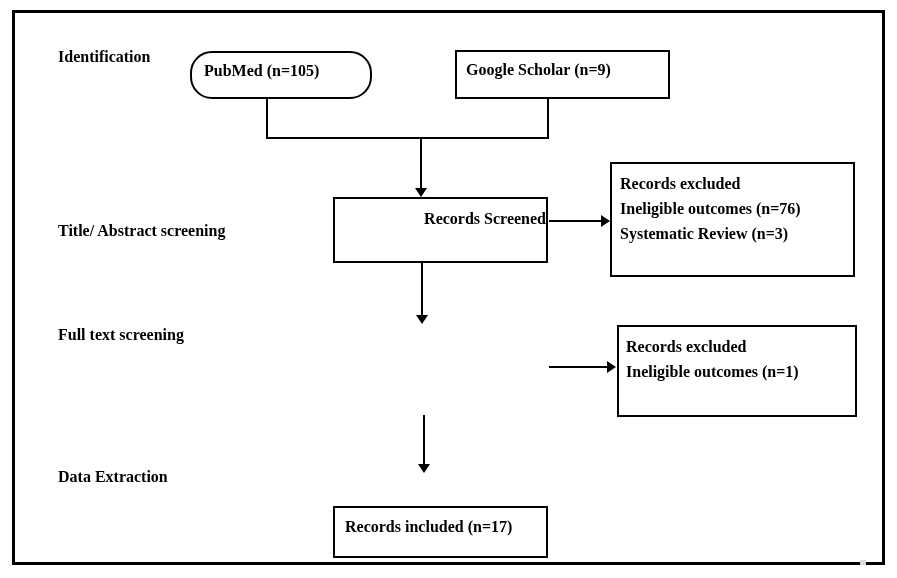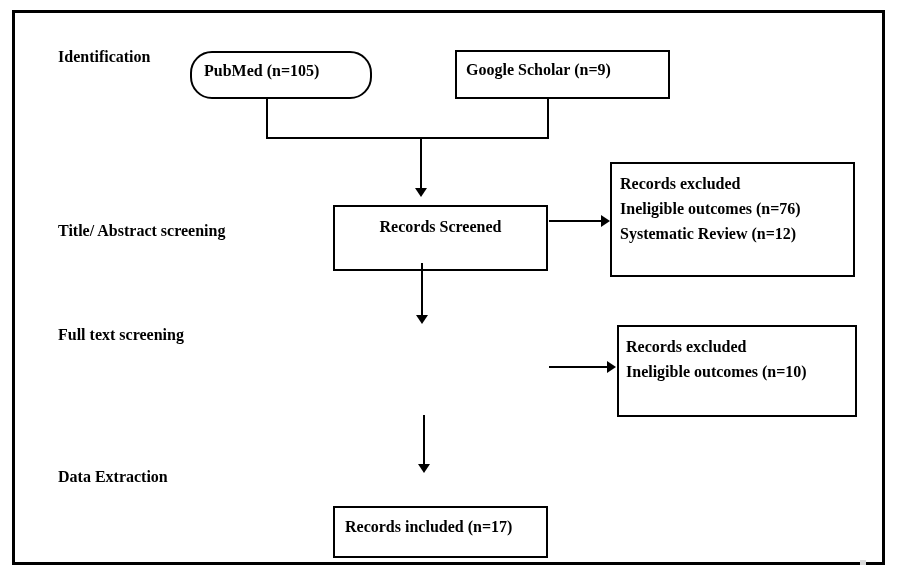--- a/index.html
+++ b/index.html
@@ -33,21 +33,21 @@
   }
   .node {
     position: absolute;
     border: 2px solid #000000;
     box-sizing: border-box;
     background: #ffffff;
     font-size: 16px;
     font-weight: bold;
     line-height: 25px;
   }
-  .node.centered { text-align: center; margin-top: 8px; }
+  .node.centered { text-align: right; }
   .node .line { white-space: nowrap; }
   .edge {
     position: absolute;
     background: #000000;
   }
   .arrowhead-down {
     position: absolute;
     width: 0; height: 0;
     border-left: 6px solid transparent;
     border-right: 6px solid transparent;
@@ -101,27 +101,27 @@
     <div class="line">Google Scholar (n=9)</div>
   </div>
 
   <div class="node centered" id="box-screened">
     <div class="line">Records Screened</div>
   </div>
 
   <div class="node" id="box-excluded1">
     <div class="line">Records excluded</div>
     <div class="line">Ineligible outcomes (n=76)</div>
-    <div class="line">Systematic Review (n=12)</div>
+    <div class="line">Systematic Review (n=3)</div>
   </div>
 
 
   <div class="node" id="box-excluded2">
     <div class="line">Records excluded</div>
-    <div class="line">Ineligible outcomes (n=10)</div>
+    <div class="line">Ineligible outcomes (n=1)</div>
   </div>
 
   <div class="node" id="box-included">
     <div class="line">Records included (n=17)</div>
   </div>
 
   <div class="edge" style="left:266px; top:98px;  width:2px;  height:40px;"></div>
   <div class="edge" style="left:547px; top:98px;  width:2px;  height:40px;"></div>
   <div class="edge" style="left:266px; top:137px; width:283px; height:2px;"></div>
   <div class="edge" style="left:420px; top:138px; width:2px;  height:51px;"></div>

